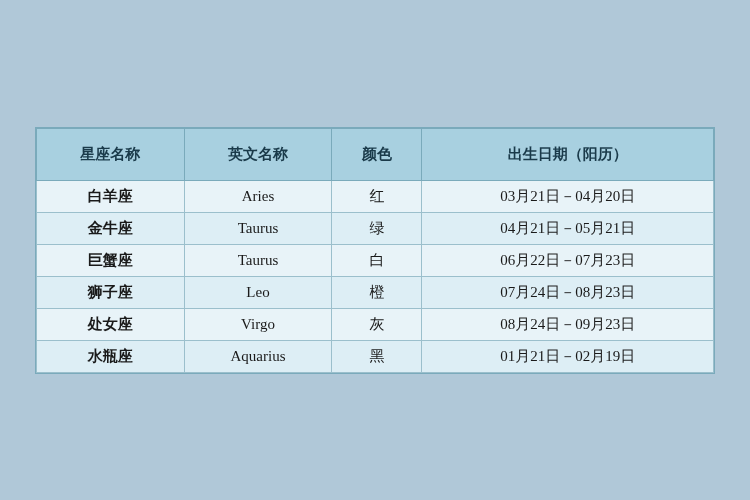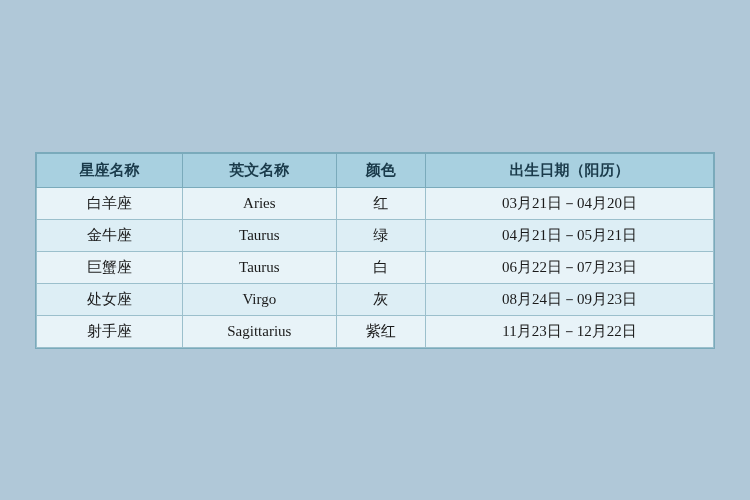--- a/index.html
+++ b/index.html
@@ -18,37 +18,37 @@
       width: 680px;
     }
     table {
       width: 100%;
       border-collapse: collapse;
       font-size: 15px;
     }
     thead tr th {
       background-color: #a8d0e0;
       border: 1px solid #7aaabb;
-      padding: 7px 8px;
+      padding: 16px 8px;
       text-align: center;
       font-weight: bold;
       color: #1a3a4a;
     }
     tbody tr td {
       border: 1px solid #9bbfcc;
       padding: 6px 8px;
       text-align: center;
       color: #1a1a1a;
       background-color: #e8f3f8;
     }
     tbody tr:nth-child(even) td {
       background-color: #ddeef5;
     }
     tbody tr td:first-child {
-      font-weight: normal;
+      font-weight: bold;
     }
   </style>
 </head>
 <body>
 
 <div class="table-container">
   <table>
     <thead>
       <tr>
         <th>星座名称</th>
@@ -70,26 +70,32 @@
       <td>绿</td>
       <td>04月21日－05月21日</td>
     </tr>
         <tr>
       <td>巨蟹座</td>
       <td>Taurus</td>
       <td>白</td>
       <td>06月22日－07月23日</td>
     </tr>
         <tr>
+      <td>狮子座</td>
+      <td>Leo</td>
+      <td>橙</td>
+      <td>07月24日－08月23日</td>
+    </tr>
+        <tr>
       <td>处女座</td>
       <td>Virgo</td>
       <td>灰</td>
       <td>08月24日－09月23日</td>
     </tr>
         <tr>
-      <td>射手座</td>
-      <td>Sagittarius</td>
-      <td>紫红</td>
-      <td>11月23日－12月22日</td>
+      <td>水瓶座</td>
+      <td>Aquarius</td>
+      <td>黑</td>
+      <td>01月21日－02月19日</td>
     </tr>
       </tbody>
   </table>
 </div>
 
 </body></html>

